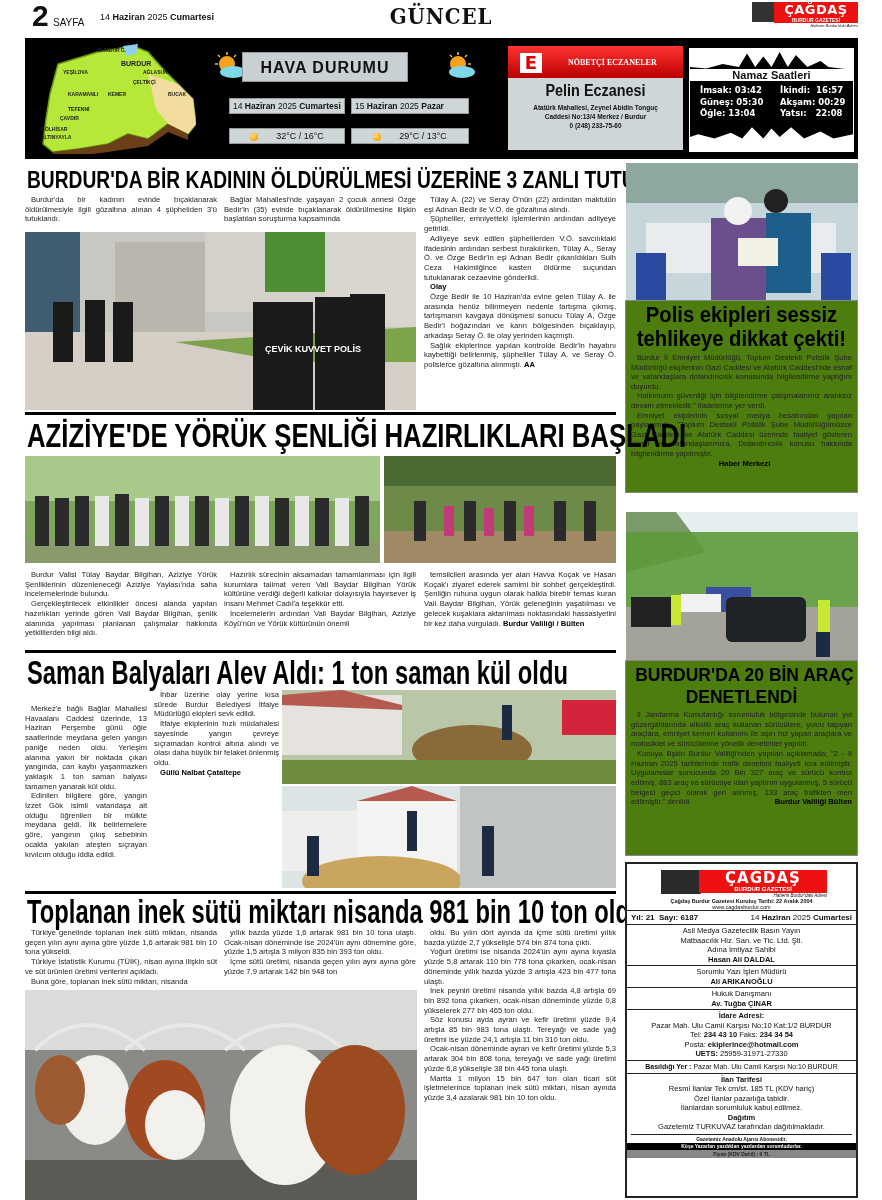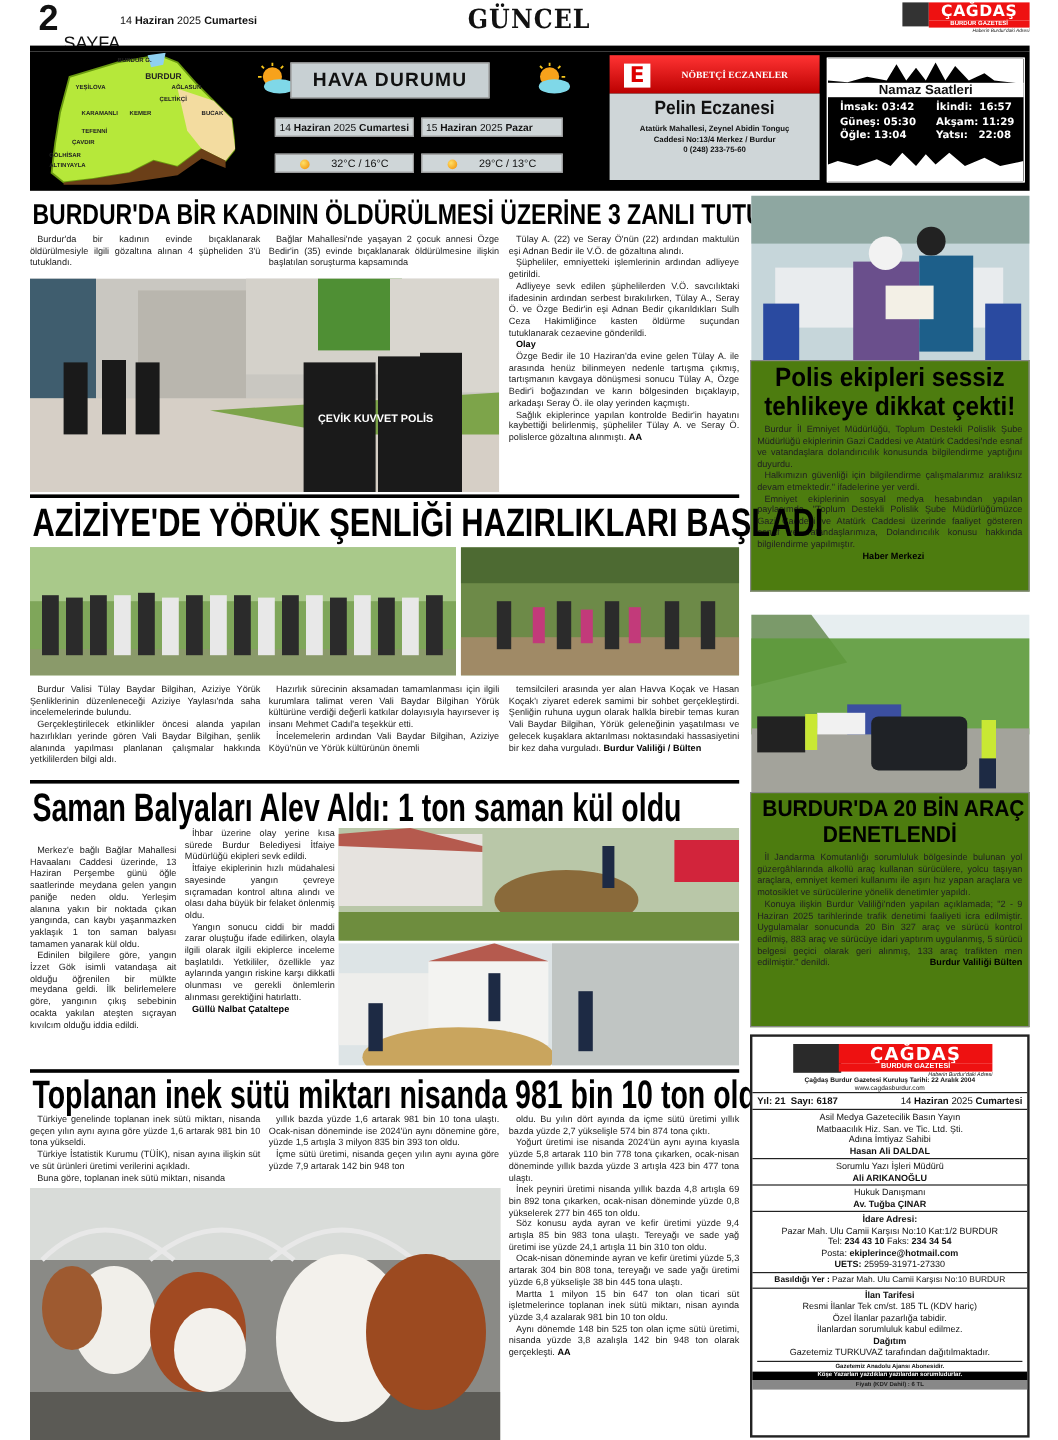--- a/index.html
+++ b/index.html
@@ -1,20 +1,20 @@
 <!DOCTYPE html>
 <html><head>
 <meta charset="utf-8">
 <style>
 *{box-sizing:border-box;margin:0;padding:0}
 html,body{width:882px;height:1200px;background:#fff;overflow:hidden}
 body{font-family:"Liberation Sans",sans-serif;color:#111;position:relative}
 .abs{position:absolute}
 .hdr-num{left:32px;top:0;font-size:30px;font-weight:bold;font-family:"Liberation Sans Narrow","Liberation Sans",sans-serif;line-height:32px;letter-spacing:-1px}
-.hdr-sayfa{left:53px;top:28px;font-size:15px}
+.hdr-sayfa{left:53px;top:17px;font-size:10px}
 .hdr-date{left:100px;top:12px;font-size:9px}
 .hdr-date b{font-weight:bold}
 .hdr-title{left:0;width:882px;top:3px;text-align:center;font-family:"DejaVu Serif",serif;font-size:22px;font-weight:bold;letter-spacing:1px;transform:scaleX(0.9)}
 .logo{left:752px;top:2px;width:106px;height:30px}
 .logo .pic{position:absolute;left:0;top:0;width:22px;height:20px;background:#333}
 .logo .brand{position:absolute;left:22px;top:0;width:84px;height:15px;background:#e11;color:#fff;font-weight:bold;font-size:13px;line-height:15px;text-align:center;font-family:"DejaVu Sans",sans-serif;letter-spacing:0.5px}
 .logo .sub{position:absolute;left:22px;top:15px;width:84px;height:6px;background:#e11;color:#fff;font-size:5px;line-height:6px;text-align:center;font-weight:bold}
 .logo .tag{position:absolute;left:22px;top:21px;width:84px;font-size:4px;text-align:right;font-style:italic}
 .blackbar{left:25px;top:38px;width:833px;height:5px;background:#000}
 
@@ -146,21 +146,21 @@
 
 <div class="abs namaz">
   <div class="sky"></div>
   <div class="skyline-top"></div>
   <div class="skyline-bot"></div>
   <div class="ttl">Namaz Saatleri</div>
   <div class="row" style="left:10px;top:36px"><span>İmsak:</span> <span>03:42</span></div>
   <div class="row" style="left:10px;top:48px"><span>Güneş:</span> <span>05:30</span></div>
   <div class="row" style="left:10px;top:59px"><span>Öğle:</span> <span>13:04</span></div>
   <div class="row" style="left:90px;top:36px"><span>İkindi:</span>&nbsp; <span>16:57</span></div>
-  <div class="row" style="left:90px;top:48px"><span>Akşam:</span> <span>11:29</span></div>
+  <div class="row" style="left:90px;top:48px"><span>Akşam:</span> <span>00:29</span></div>
   <div class="row" style="left:90px;top:59px"><span>Yatsı:</span>&nbsp;&nbsp; <span>22:08</span></div>
 </div>
 
 <div class="abs hl" style="left:27px;top:166px;font-size:24px;line-height:28px;transform:scaleX(0.8)">BURDUR'DA BİR KADININ ÖLDÜRÜLMESİ ÜZERİNE 3 ZANLI TUTUKLANDI</div>
 <div class="abs col" style="left:25px;top:195px;width:192px">
     <p>Burdur'da bir kadının evinde bıçaklanarak öldürülmesiyle ilgili gözaltına alınan 4 şüpheliden 3'ü tutuklandı.</p>
   </div>
 <div class="abs col" style="left:224px;top:195px;width:192px">
     <p>Bağlar Mahallesi'nde yaşayan 2 çocuk annesi Özge Bedir'in (35) evinde bıçaklanarak öldürülmesine ilişkin başlatılan soruşturma kapsamında</p>
   </div>
@@ -300,21 +300,20 @@
 </div>
 
 <div class="abs hl" style="left:27px;top:655px;font-size:33px;line-height:36px;transform:scaleX(0.72)">Saman Balyaları Alev Aldı: 1 ton saman kül oldu</div>
 <div class="abs col" style="left:25px;top:704px;width:122px">
   <p>Merkez'e bağlı Bağlar Mahallesi Havaalanı Caddesi üzerinde, 13 Haziran Perşembe günü öğle saatlerinde meydana gelen yangın paniğe neden oldu. Yerleşim alanına yakın bir noktada çıkan yangında, can kaybı yaşanmazken yaklaşık 1 ton saman balyası tamamen yanarak kül oldu.</p>
   <p>Edinilen bilgilere göre, yangın İzzet Gök isimli vatandaşa ait olduğu öğrenilen bir mülkte meydana geldi. İlk belirlemelere göre, yangının çıkış sebebinin ocakta yakılan ateşten sıçrayan kıvılcım olduğu iddia edildi.</p>
 </div>
 <div class="abs col" style="left:154px;top:690px;width:125px">
   <p>İhbar üzerine olay yerine kısa sürede Burdur Belediyesi İtfaiye Müdürlüğü ekipleri sevk edildi.</p>
   <p>İtfaiye ekiplerinin hızlı müdahalesi sayesinde yangın çevreye sıçramadan kontrol altına alındı ve olası daha büyük bir felaket önlenmiş oldu.</p>
-  <p>Yangın sonucu ciddi bir maddi zarar oluştuğu ifade edilirken, olayla ilgili olarak ilgili ekiplerce inceleme başlatıldı. Yetkililer, özellikle yaz aylarında yangın riskine karşı dikkatli olunması ve gerekli önlemlerin alınması gerektiğini hatırlattı.</p>
   <p><b>Güllü Nalbat Çataltepe</b></p>
 </div>
 <svg class="abs photo" style="left:282px;top:690px;width:334px;height:94px" viewBox="0 0 334 94">
   <rect width="334" height="94" fill="#b9c7a8"></rect>
   <rect x="0" y="5" width="120" height="60" fill="#e6e3df"></rect>
   <polygon points="0,5 60,0 120,15 120,20 0,15" fill="#b55a4e"></polygon>
   <rect x="280" y="10" width="54" height="35" fill="#d2243b"></rect>
   <ellipse cx="190" cy="60" rx="60" ry="25" fill="#8a6a3a"></ellipse>
   <rect x="0" y="70" width="334" height="24" fill="#6e8d3e"></rect>
   <rect x="220" y="15" width="10" height="35" fill="#1d2a44"></rect>
@@ -342,21 +341,20 @@
   <p>yıllık bazda yüzde 1,6 artarak 981 bin 10 tona ulaştı. Ocak-nisan döneminde ise 2024'ün aynı dönemine göre, yüzde 1,5 artışla 3 milyon 835 bin 393 ton oldu.</p>
   <p>İçme sütü üretimi, nisanda geçen yılın aynı ayına göre yüzde 7,9 artarak 142 bin 948 ton</p>
 </div>
 <div class="abs col" style="left:424px;top:928px;width:192px">
   <p>oldu. Bu yılın dört ayında da içme sütü üretimi yıllık bazda yüzde 2,7 yükselişle 574 bin 874 tona çıktı.</p>
   <p>Yoğurt üretimi ise nisanda 2024'ün aynı ayına kıyasla yüzde 5,8 artarak 110 bin 778 tona çıkarken, ocak-nisan döneminde yıllık bazda yüzde 3 artışla 423 bin 477 tona ulaştı.</p>
   <p>İnek peyniri üretimi nisanda yıllık bazda 4,8 artışla 69 bin 892 tona çıkarken, ocak-nisan döneminde yüzde 0,8 yükselerek 277 bin 465 ton oldu.</p>
   <p>Söz konusu ayda ayran ve kefir üretimi yüzde 9,4 artışla 85 bin 983 tona ulaştı. Tereyağı ve sade yağ üretimi ise yüzde 24,1 artışla 11 bin 310 ton oldu.</p>
   <p>Ocak-nisan döneminde ayran ve kefir üretimi yüzde 5,3 artarak 304 bin 808 tona, tereyağı ve sade yağı üretimi yüzde 6,8 yükselişle 38 bin 445 tona ulaştı.</p>
   <p>Martta 1 milyon 15 bin 647 ton olan ticari süt işletmelerince toplanan inek sütü miktarı, nisan ayında yüzde 3,4 azalarak 981 bin 10 ton oldu.</p>
-  <p><span>Aynı dönemde 148 bin 525 ton olan içme sütü üretimi, nisanda yüzde 3,8 azalışla 142 bin 948 ton olarak gerçekleşti.</span> <b>AA</b></p>
 </div>
 <svg class="abs photo" style="left:25px;top:990px;width:392px;height:210px" viewBox="0 0 392 210">
   <rect width="392" height="210" fill="#8a8a86"></rect>
   <rect x="0" y="0" width="392" height="60" fill="#d9dcd9"></rect>
   <rect x="0" y="170" width="392" height="40" fill="#5b5a55"></rect>
   <g stroke="#e8e8e8" stroke-width="4" fill="none">
       <path d="M10 60 Q60 10 120 60"></path>
       <path d="M100 60 Q160 10 220 60"></path>
       <path d="M200 60 Q260 10 320 60"></path>
     </g>

